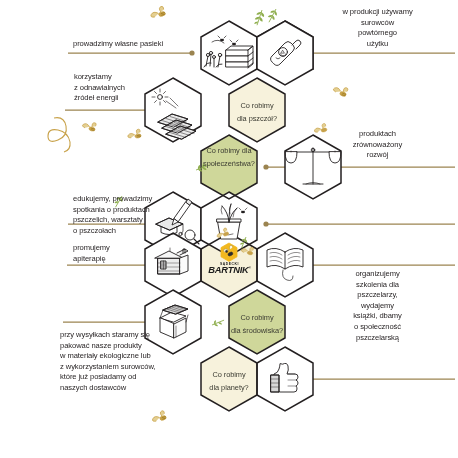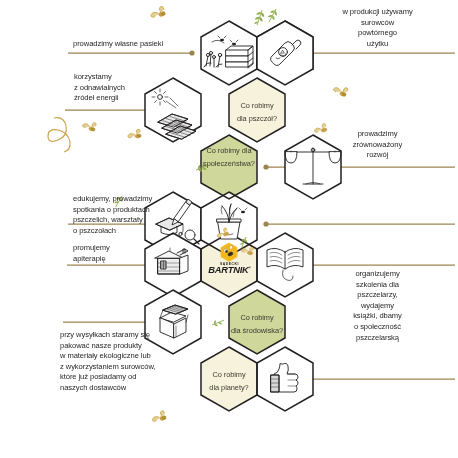--- a/index.html
+++ b/index.html
@@ -394,21 +394,21 @@
 w materiały ekologiczne lub
 z wykorzystaniem surowców,
 które już posiadamy od
 naszych dostawców</div>
 
   <div class="lbl r" style="left:300px; top:7px; width:155px;">w produkcji używamy
 surowców
 powtórnego
 użytku</div>
 
-  <div class="lbl r" style="left:300px; top:129px; width:155px;">prowadzimy
+  <div class="lbl r" style="left:300px; top:129px; width:155px;">produktach
 zrównoważony
 rozwój</div>
 
 
   <div class="lbl r" style="left:300px; top:269px; width:155px;">organizujemy
 szkolenia dla
 pszczelarzy,
 wydajemy
 książki, dbamy
 o społeczność

